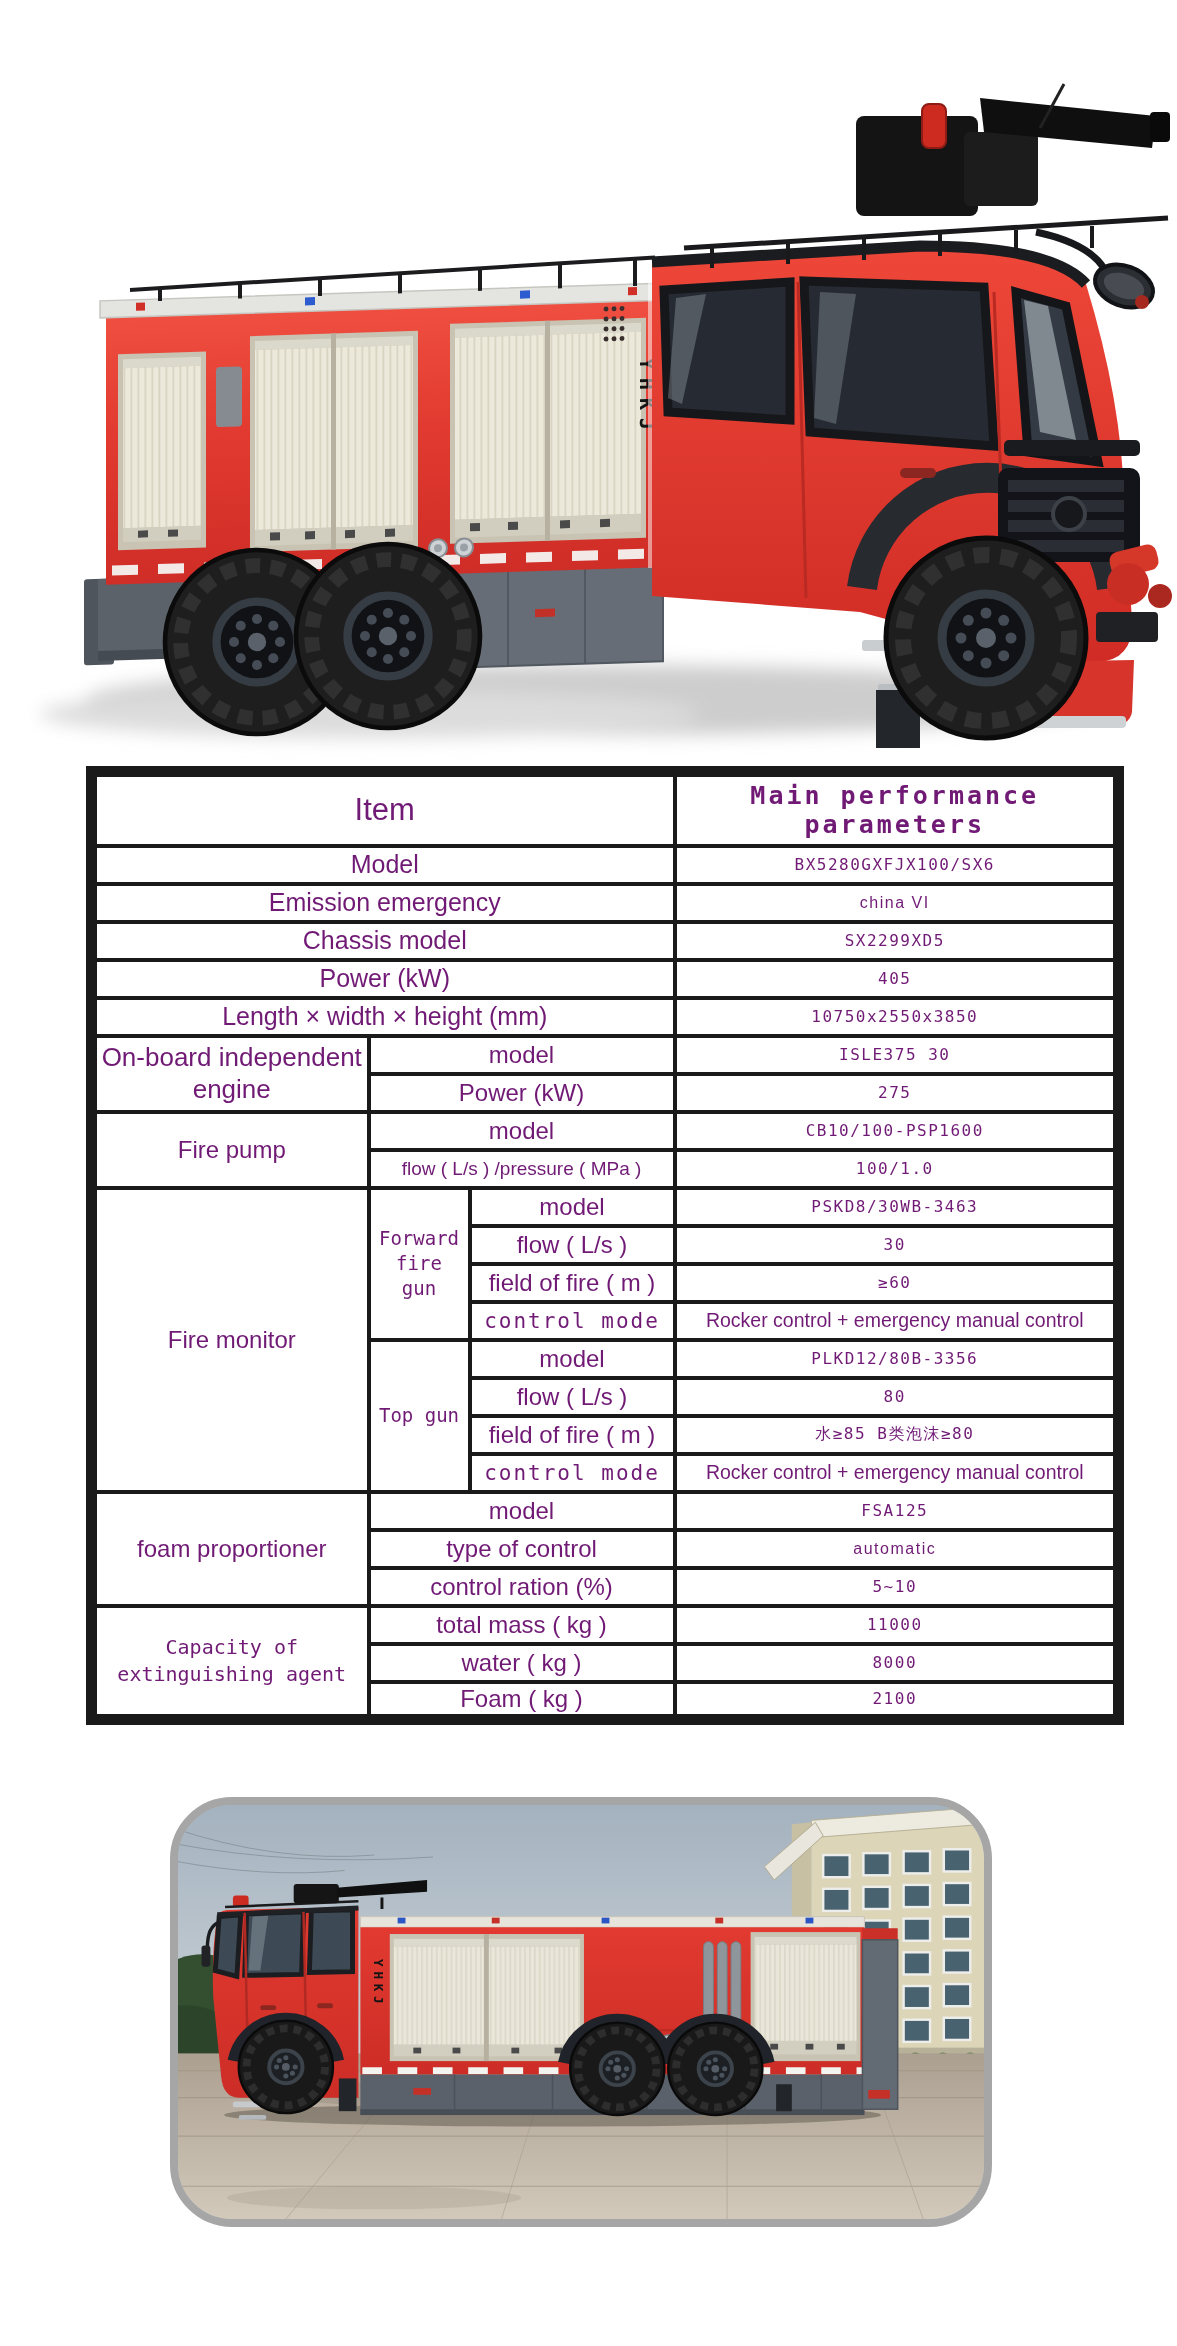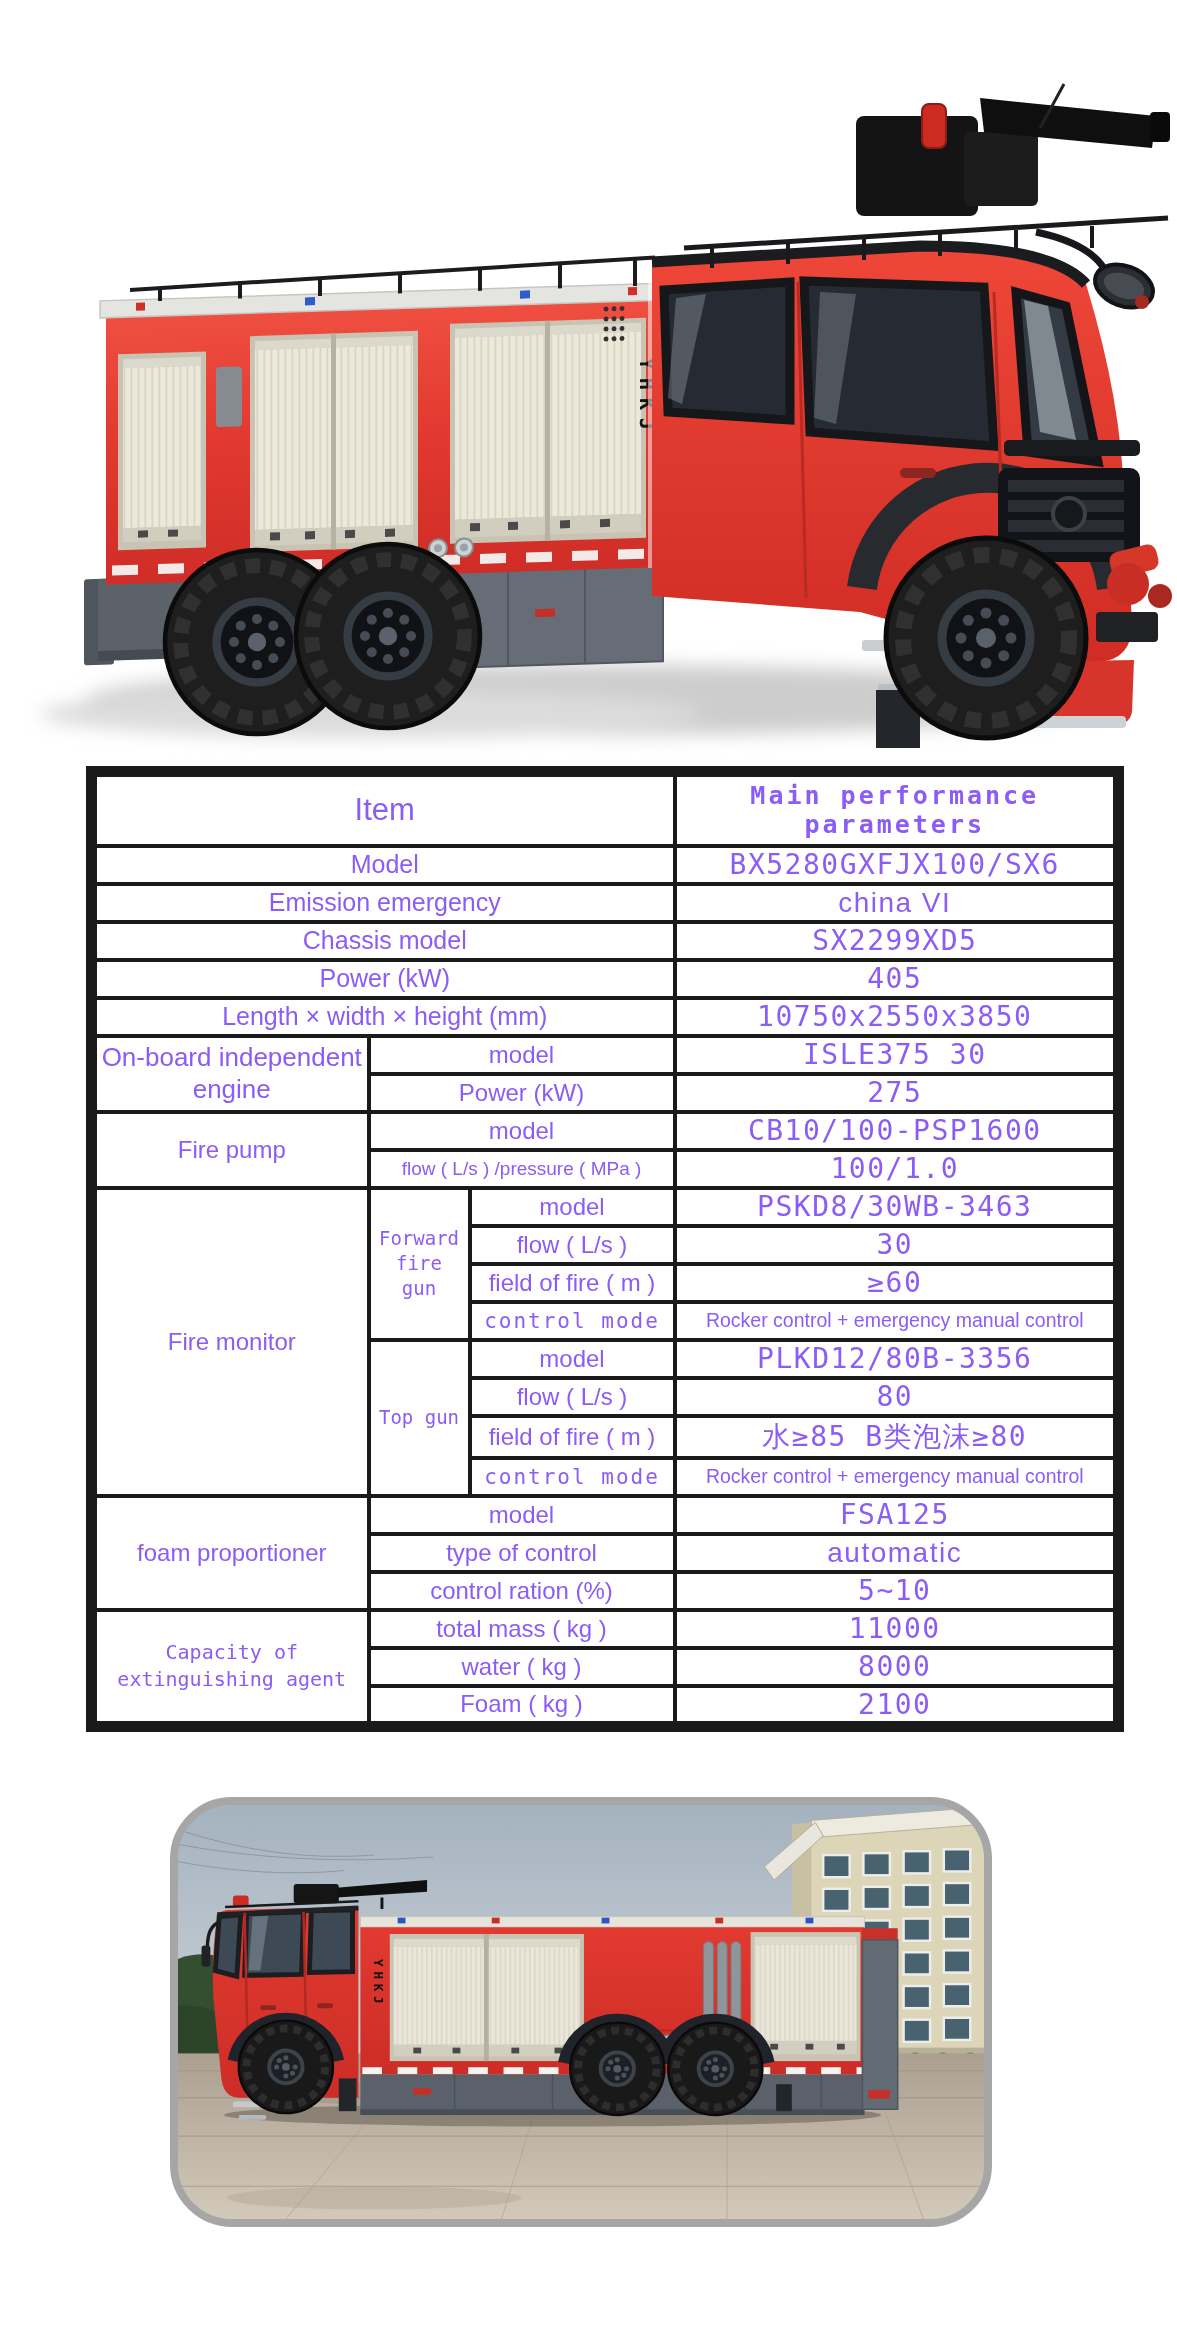--- a/index.html
+++ b/index.html
@@ -6,33 +6,33 @@
   body{width:1177px;height:2346px;position:relative;font-family:"Liberation Sans",sans-serif;}
   .stage{position:absolute;left:0;top:0;width:1177px;height:2346px;background:#fff;overflow:hidden;}
 
   
   .hero{position:absolute;left:0;top:0;width:1177px;height:762px;display:block;}
 
   
   table.spec{
     position:absolute;left:86px;top:766px;width:1027px;
     border-collapse:collapse;table-layout:fixed;background:#fff;
-    border:11px solid #1a1a1a;color:#8b5cf6;
+    border:11px solid #1a1a1a;color:#701a75;
   }
   .spec td{border:4px solid #1a1a1a;text-align:center;vertical-align:middle;padding:0 4px;overflow:hidden;}
   .spec tr{height:38px;}
   .spec tr.h-row{height:74px;}
   .fs{font-family:"Liberation Sans",sans-serif;}
   .fm{font-family:"DejaVu Sans Mono",monospace;}
   .h-item{font-size:31px;}
   .h-params{font-size:25px;font-weight:bold;letter-spacing:3px;}
   .g-label{font-size:25px;}
   .sub{font-size:24px;}
   .sub-sm{font-size:19px;}
-  .val{font-size:28px;letter-spacing:1.5px;white-space:nowrap;}
+  .val{font-size:16px;letter-spacing:1.5px;white-space:nowrap;}
   .val-long{font-size:19.5px;letter-spacing:0;white-space:nowrap;}
   .blk{font-size:24px;}
   .left-al{text-align:left;padding-left:10px;font-size:26px;line-height:1.2;}
   .gun{font-size:19px;line-height:1.3;padding:0 2px;}
   .ctrl{font-size:21px;letter-spacing:2px;}
   .cap{font-size:20px;line-height:1.35;}
 
   
   .photo{
     position:absolute;left:170px;top:1797px;width:806px;height:414px;

